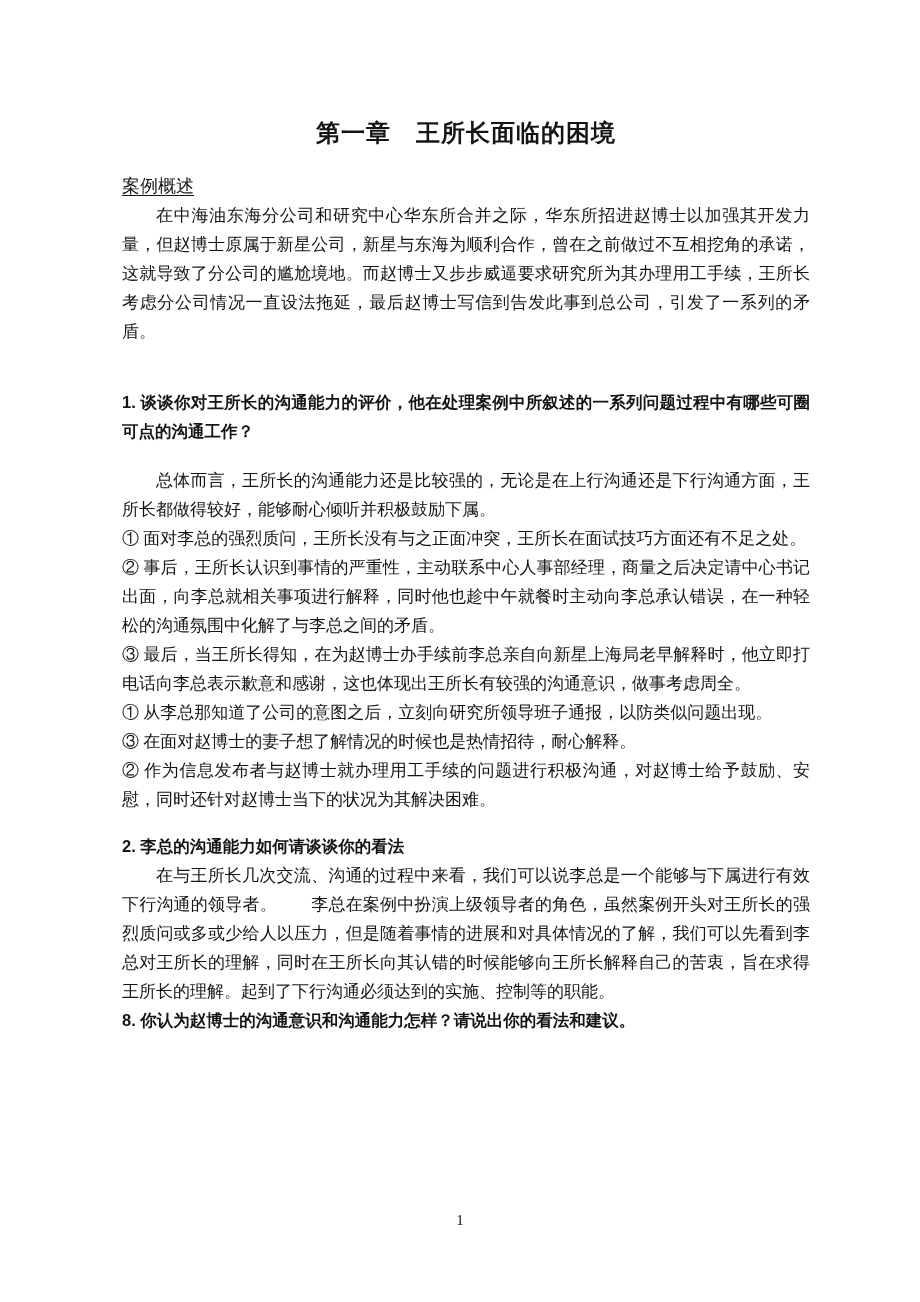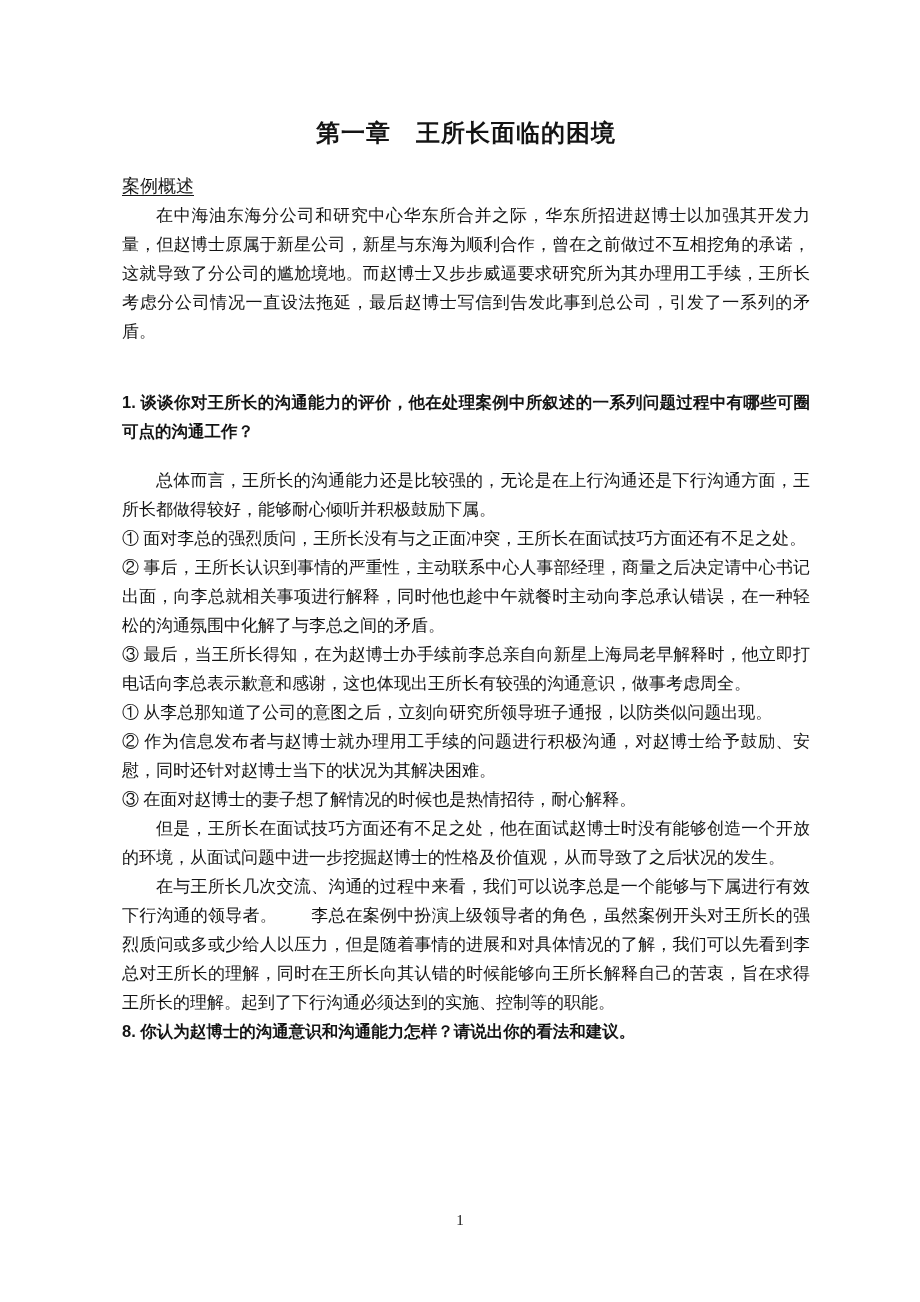--- a/index.html
+++ b/index.html
@@ -76,26 +76,26 @@
 
   <p class="para">① 面对李总的强烈质问，王所长没有与之正面冲突，王所长在面试技巧方面还有不足之处。</p>
 
   <p class="para">② 事后，王所长认识到事情的严重性，主动联系中心人事部经理，商量之后决定请中心书记出面，向李总就相关事项进行解释，同时他也趁中午就餐时主动向李总承认错误，在一种轻松的沟通氛围中化解了与李总之间的矛盾。</p>
 
   <p class="para">③ 最后，当王所长得知，在为赵博士办手续前李总亲自向新星上海局老早解释时，他立即打电话向李总表示歉意和感谢，这也体现出王所长有较强的沟通意识，做事考虑周全。</p>
 
 
   <p class="para">① 从李总那知道了公司的意图之后，立刻向研究所领导班子通报，以防类似问题出现。</p>
 
+  <p class="para">③ 在面对赵博士的妻子想了解情况的时候也是热情招待，耐心解释。</p>
+
   <p class="para">② 作为信息发布者与赵博士就办理用工手续的问题进行积极沟通，对赵博士给予鼓励、安慰，同时还针对赵博士当下的状况为其解决困难。</p>
 
-  <p class="para">③ 在面对赵博士的妻子想了解情况的时候也是热情招待，耐心解释。</p>
 
-  <p class="para indent">但是，王所长在面试技巧方面还有不足之处，他在面试赵博士时没有能够创造一个开放的环境，从面试问题中进一步挖掘赵博士的性格及价值观，从而导致了之后状况的发生。</p>
-
+  <p class="question q2">2.  李总的沟通能力如何请谈谈你的看法</p>
 
   <p class="para indent">在与王所长几次交流、沟通的过程中来看，我们可以说李总是一个能够与下属进行有效下行沟通的领导者。　　李总在案例中扮演上级领导者的角色，虽然案例开头对王所长的强烈质问或多或少给人以压力，但是随着事情的进展和对具体情况的了解，我们可以先看到李总对王所长的理解，同时在王所长向其认错的时候能够向王所长解释自己的苦衷，旨在求得王所长的理解。起到了下行沟通必须达到的实施、控制等的职能。</p>
 
   <p class="question q3">8.  你认为赵博士的沟通意识和沟通能力怎样？请说出你的看法和建议。</p>
 
   <div class="page-number">1</div>
 
 </div>
 
 </body></html>

